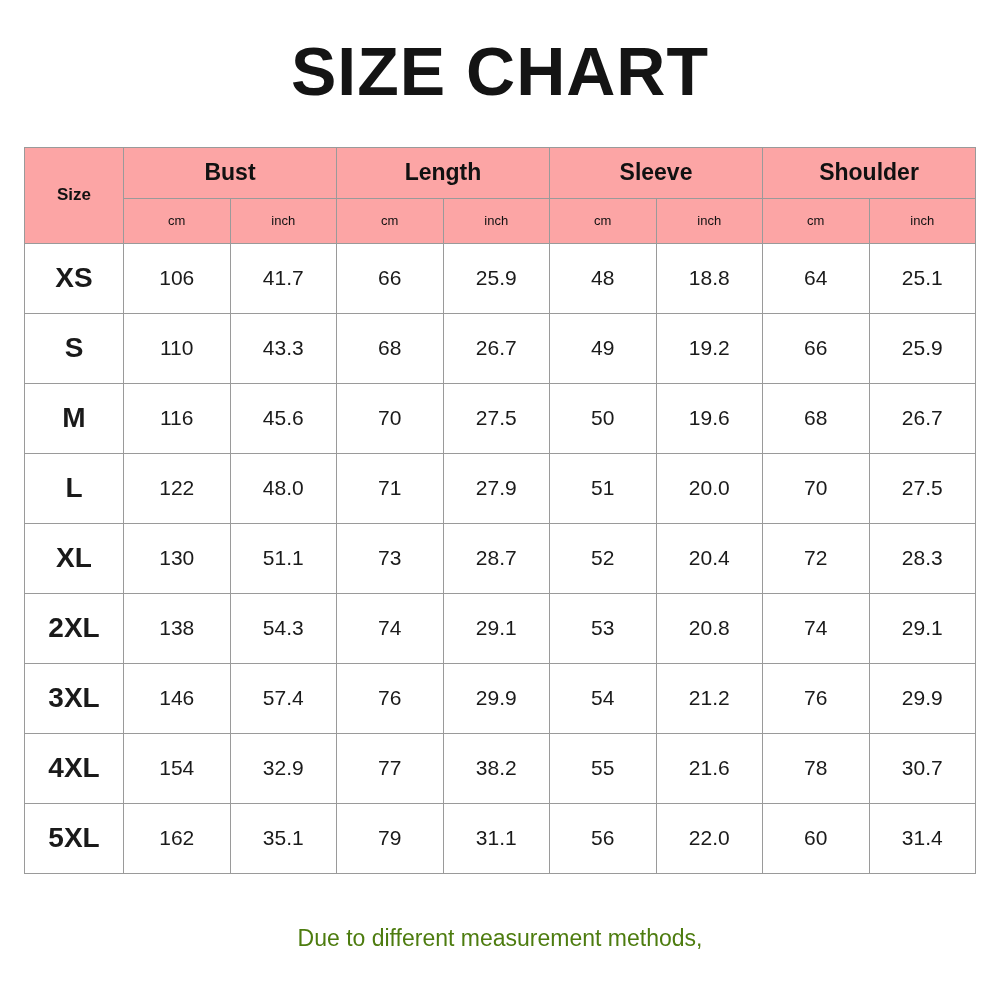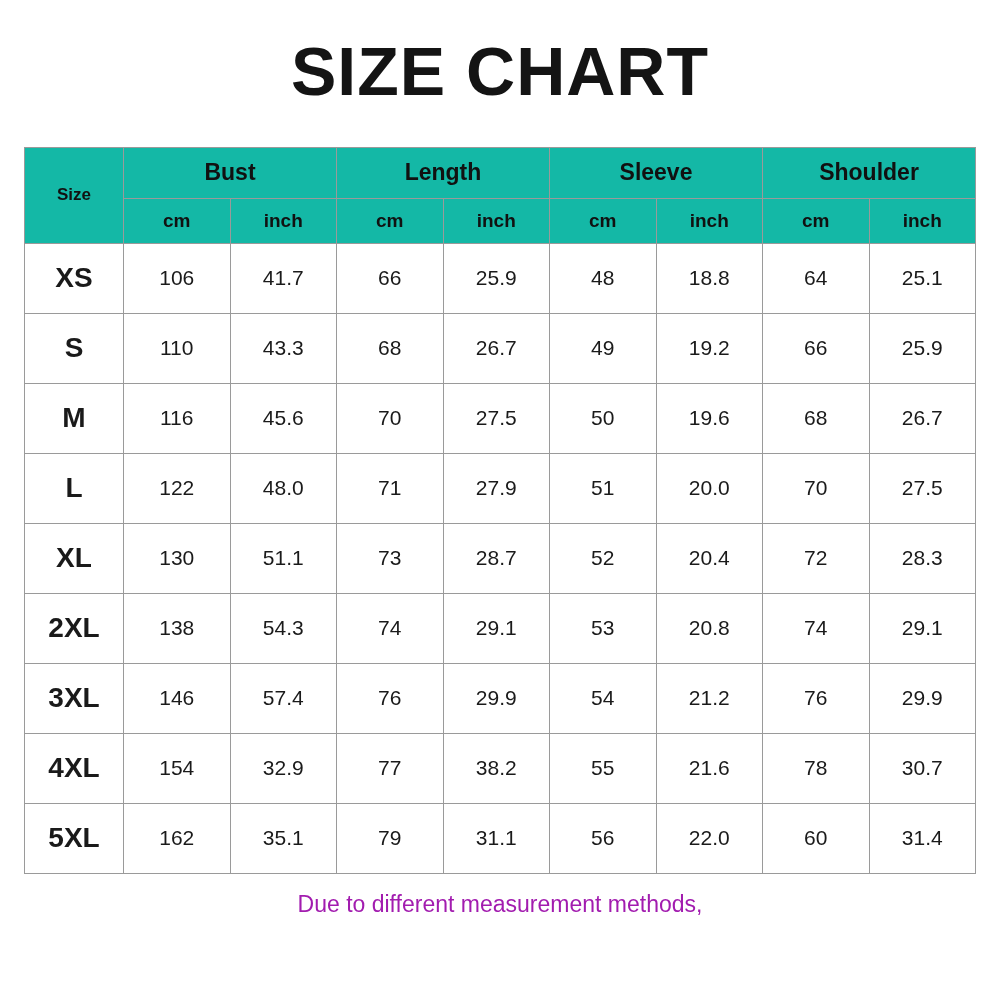--- a/index.html
+++ b/index.html
@@ -42,52 +42,52 @@
     width: 100%;
     table-layout: fixed;
   }
   table.size-chart th,
   table.size-chart td {
     border: 1px solid #9a9a9a;
     text-align: center;
     vertical-align: middle;
   }
   thead th {
-    background: #14b8a6;
+    background: #fca5a5;
     color: #111111;
     font-weight: bold;
   }
   th.size-head {
     font-size: 17px;
     width: 96px;
   }
   th.group-head {
     font-size: 23px;
     height: 48px;
   }
   th.unit-head {
-    font-size: 19px;
+    font-size: 13px;
     height: 42px;
-    font-weight: bold;
+    font-weight: normal;
   }
   tbody td {
     height: 67px;
     font-size: 21px;
     background: #ffffff;
     color: #1a1a1a;
   }
   tbody td.size-cell {
     font-weight: bold;
     font-size: 28px;
   }
   .note {
-    margin-top: 14px;
+    margin-top: 48px;
     text-align: center;
     font-size: 23px;
-    color: #a21caf;
+    color: #4d7c0f;
     line-height: 1.45;
   }
   .note div { white-space: nowrap; }
 </style>
 </head>
 <body>
 
 <div class="page">
 
   <h1 class="title">SIZE CHART</h1>

